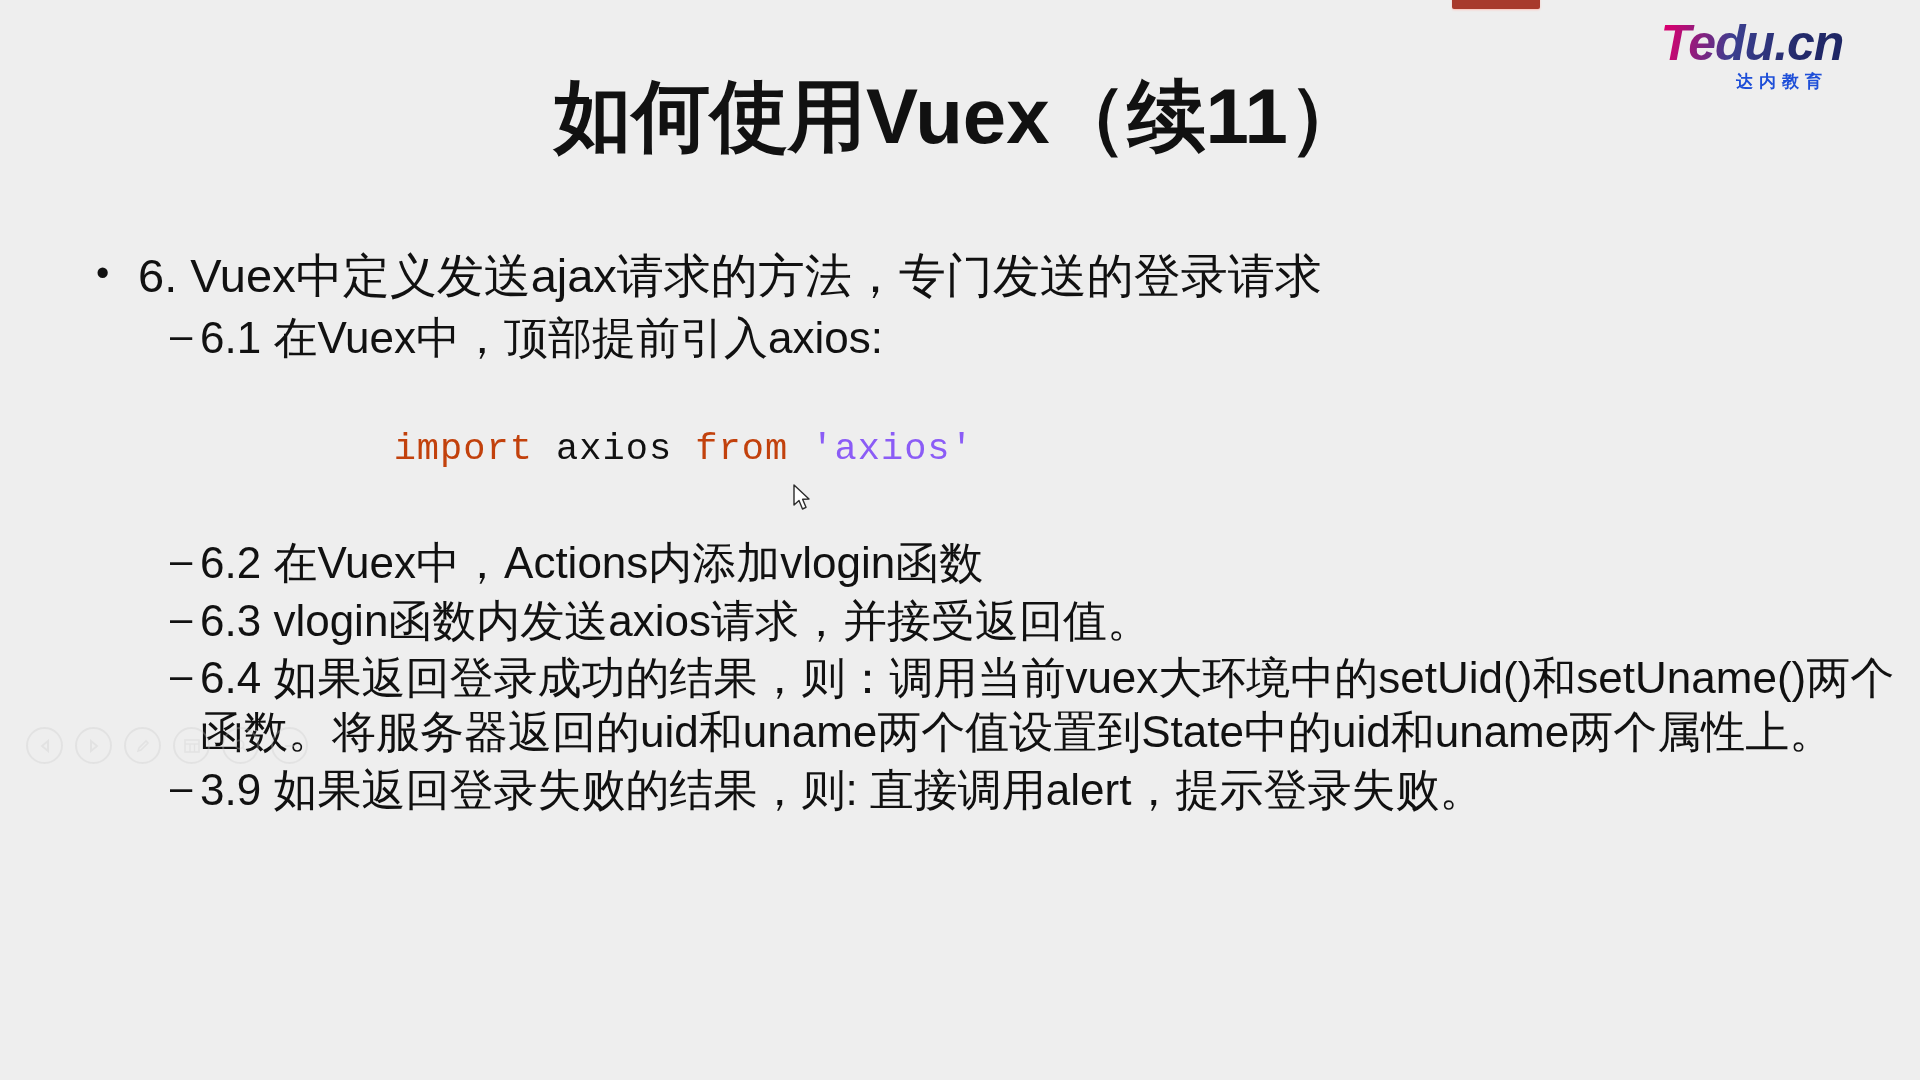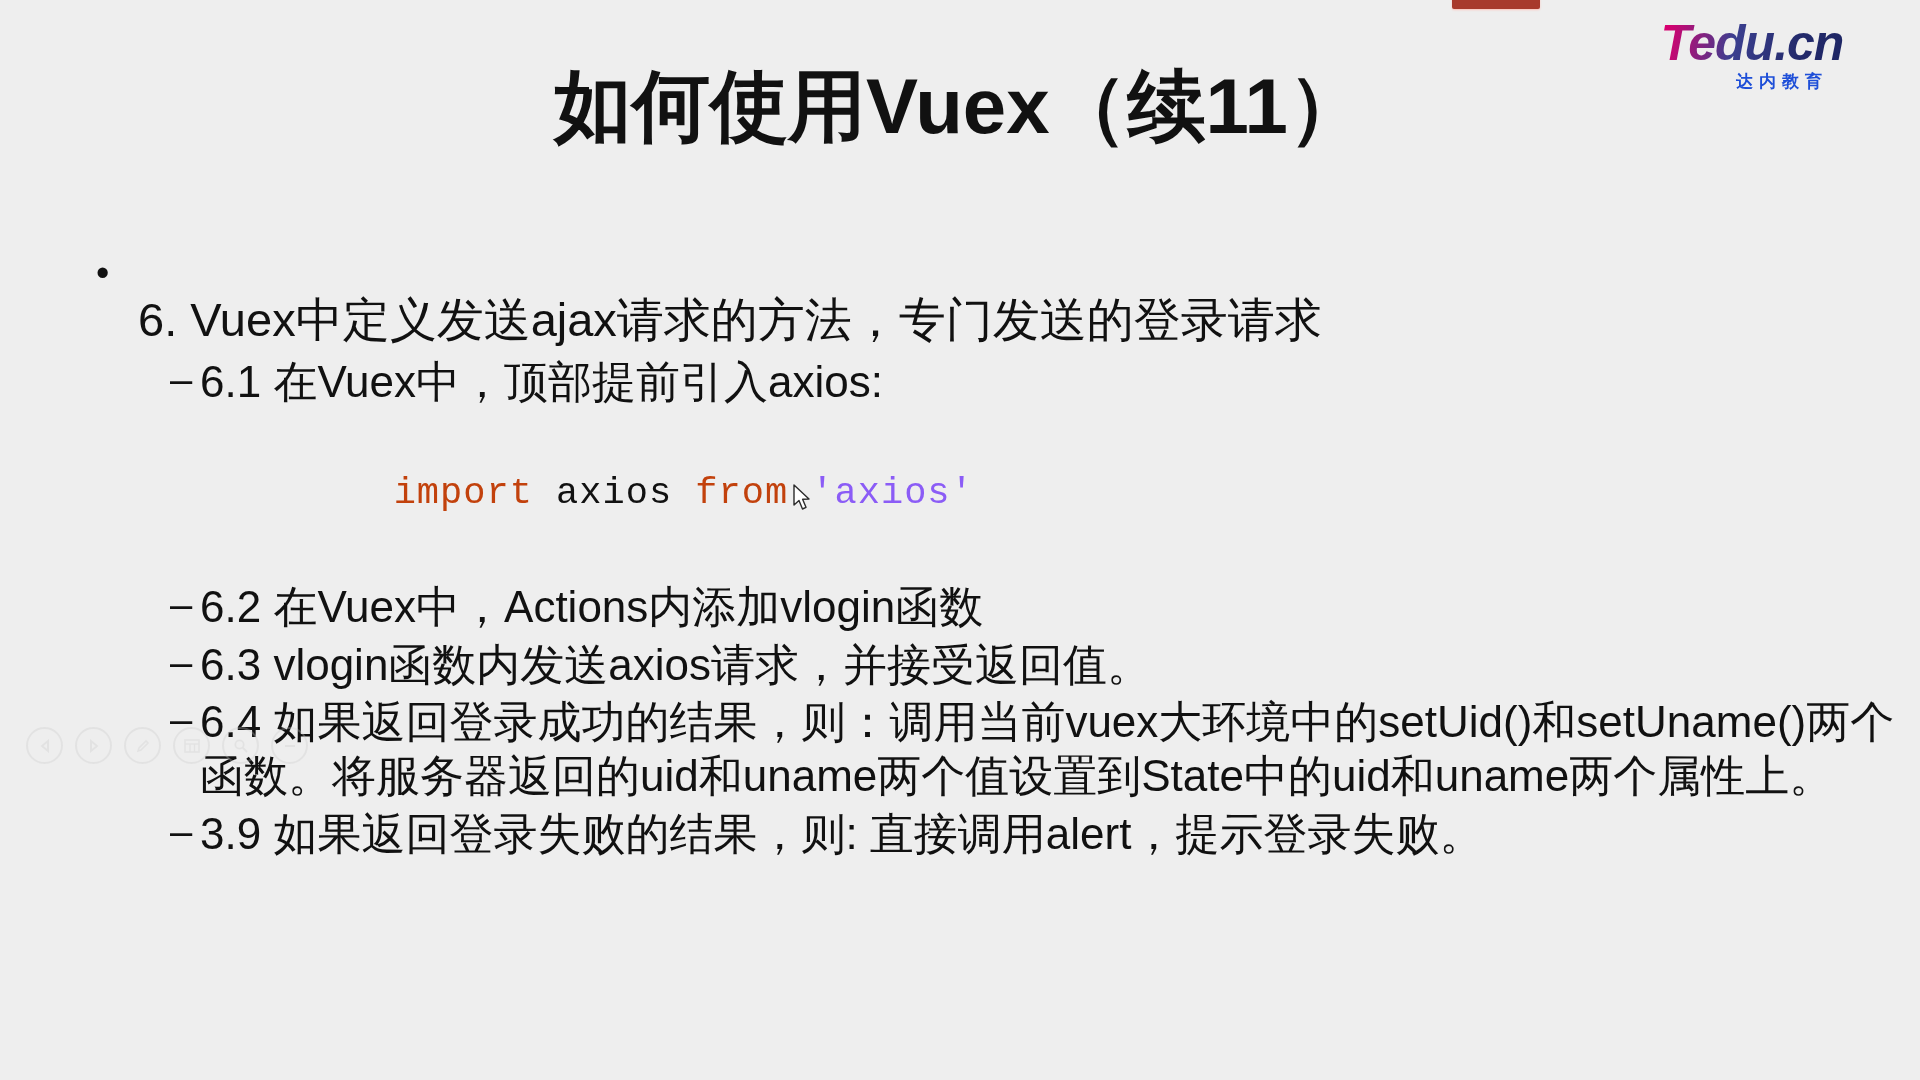--- a/index.html
+++ b/index.html
@@ -59,21 +59,21 @@
     font-size: 17px;
     font-weight: bold;
     letter-spacing: 6px;
     color: #1d4ed8;
     padding-left: 60px;
   }
 
   
   .title {
     position: absolute;
-    top: 55px;
+    top: 65px;
     left: 0;
     width: 1920px;
     text-align: center;
     font-size: 78px;
     font-weight: bold;
     color: #111111;
     letter-spacing: 0px;
     white-space: nowrap;
   }
 
@@ -92,21 +92,21 @@
     color: #111111;
     line-height: 1.18;
     margin-bottom: 8px;
   }
   .lvl1 .marker {
     width: 42px;
     flex: 0 0 42px;
     font-size: 38px;
     line-height: 1.32;
   }
-  .lvl1 .text { flex: 1; margin-top: 44px; }
+  .lvl1 .text { flex: 1; }
 
   .lvl2-group { margin-left: 74px; }
 
   .lvl2 {
     display: flex;
     align-items: flex-start;
     font-size: 44px;
     color: #111111;
     line-height: 1.22;
     margin-bottom: 4px;

